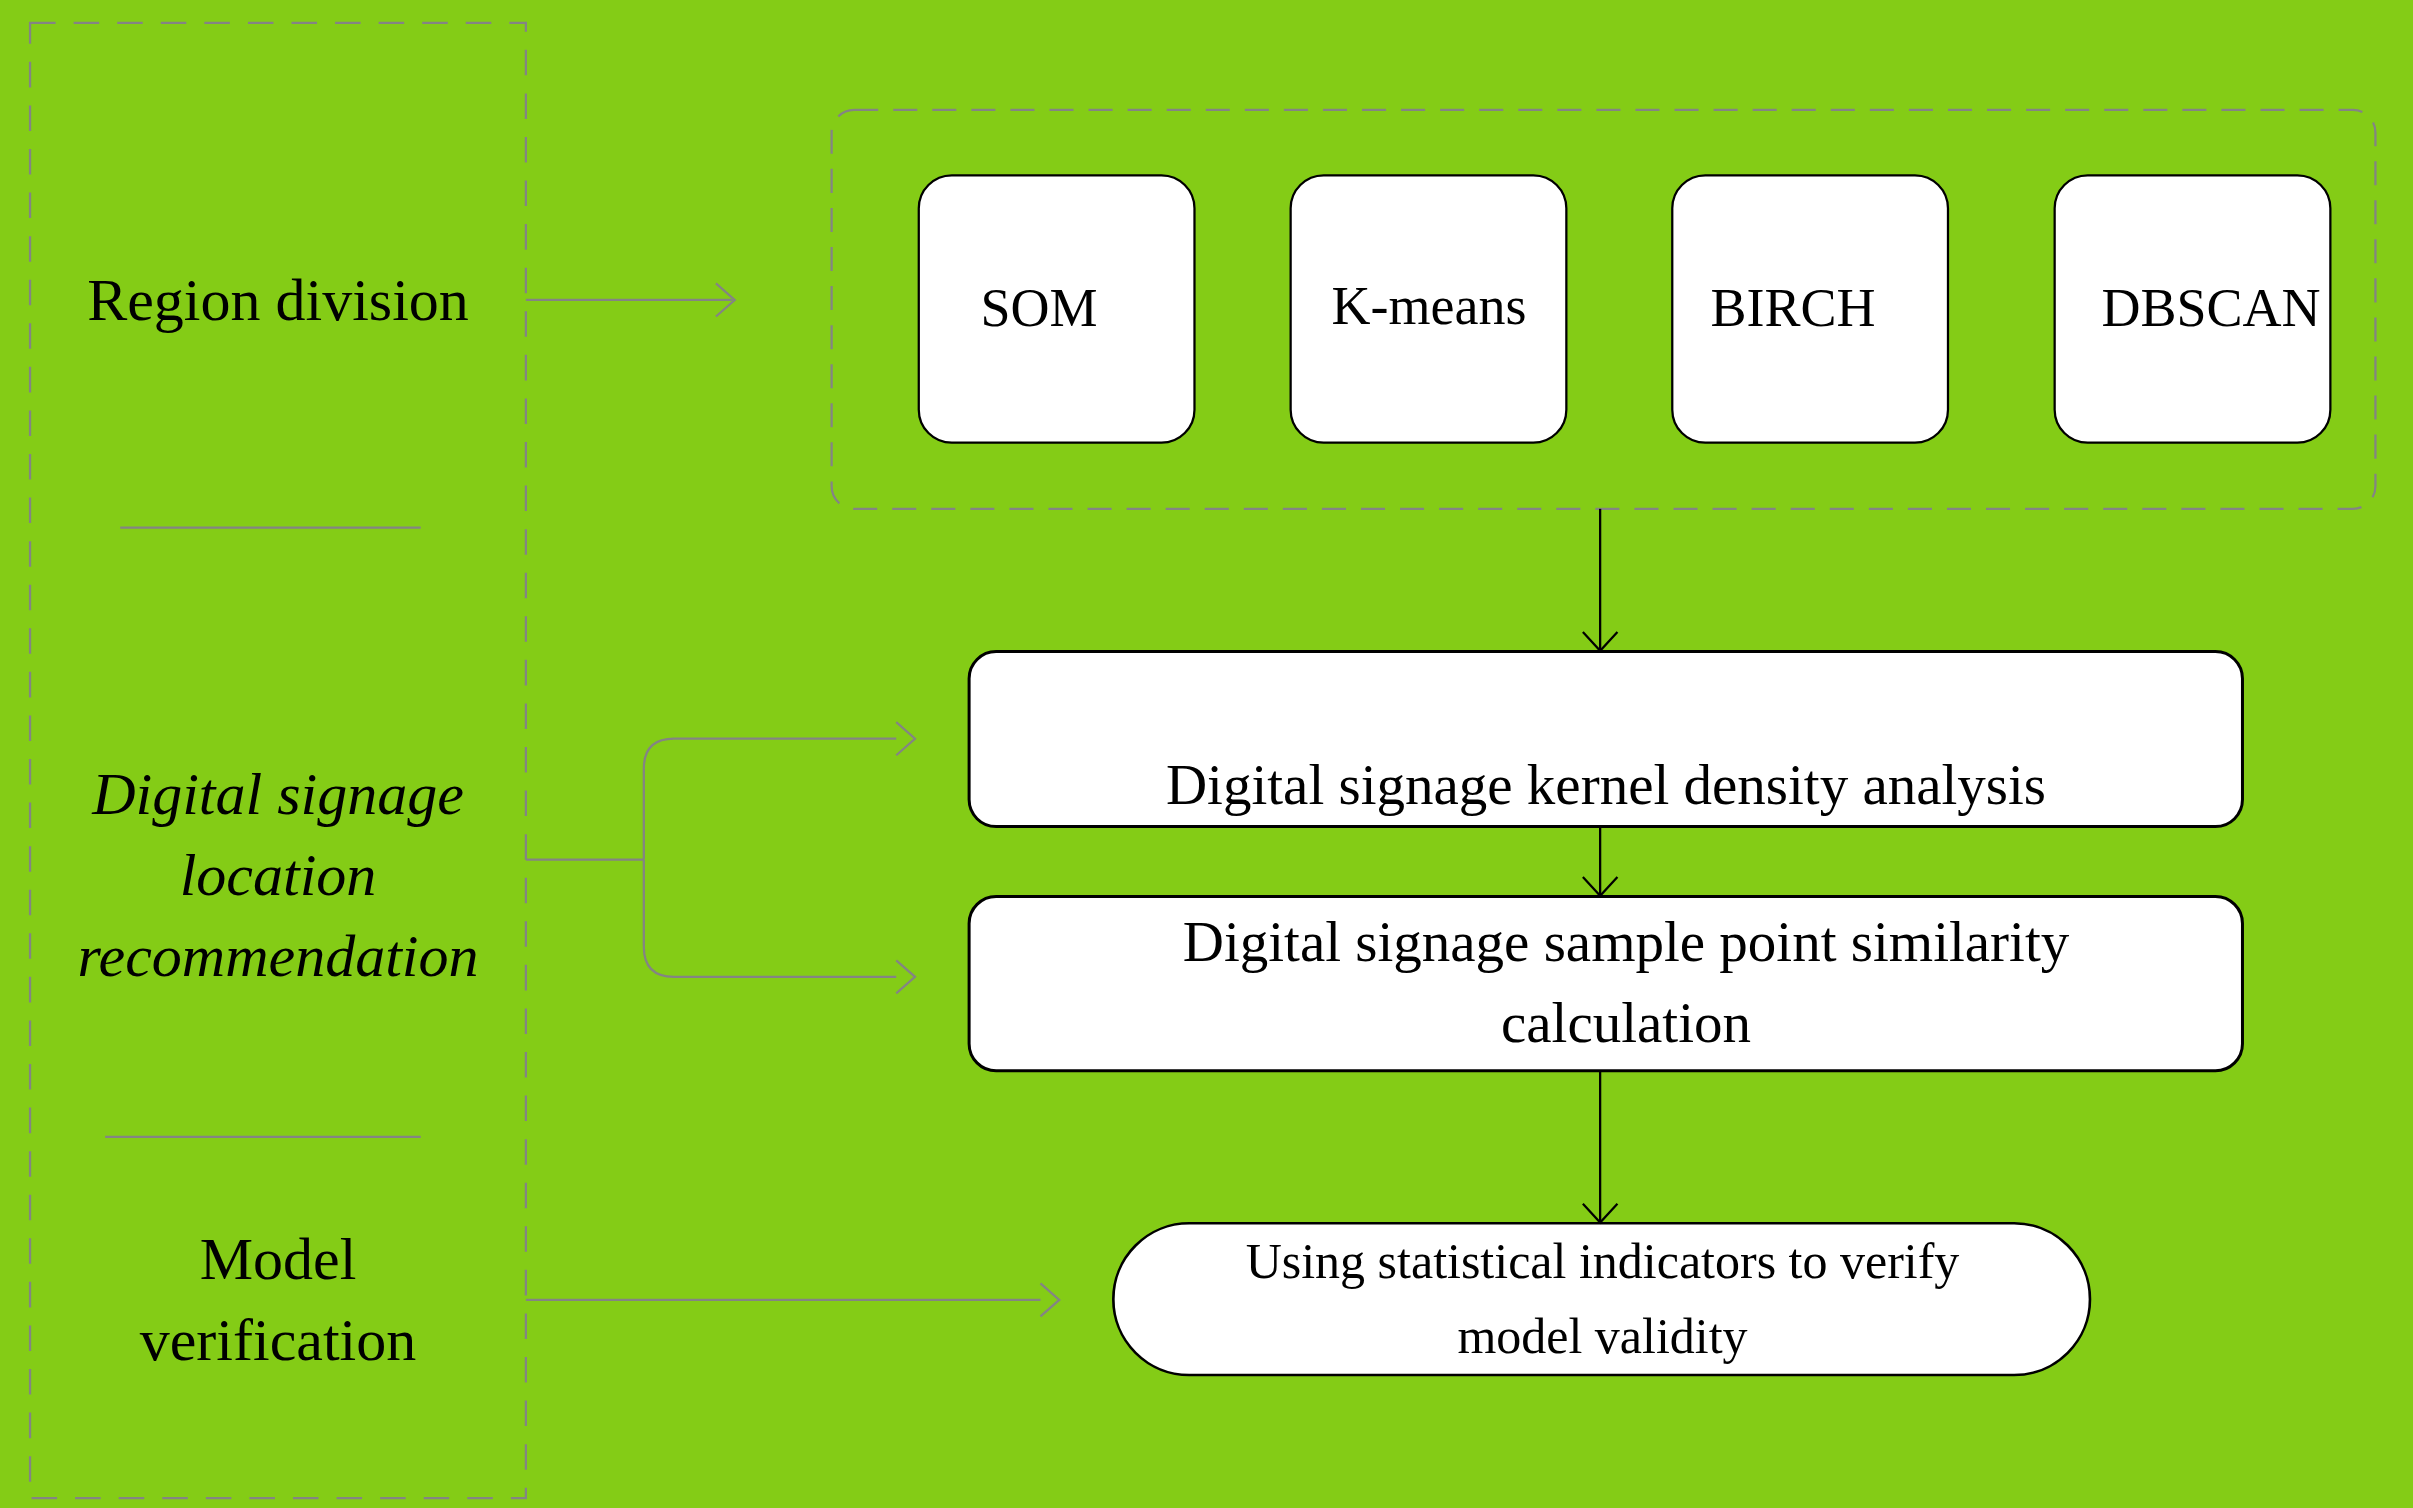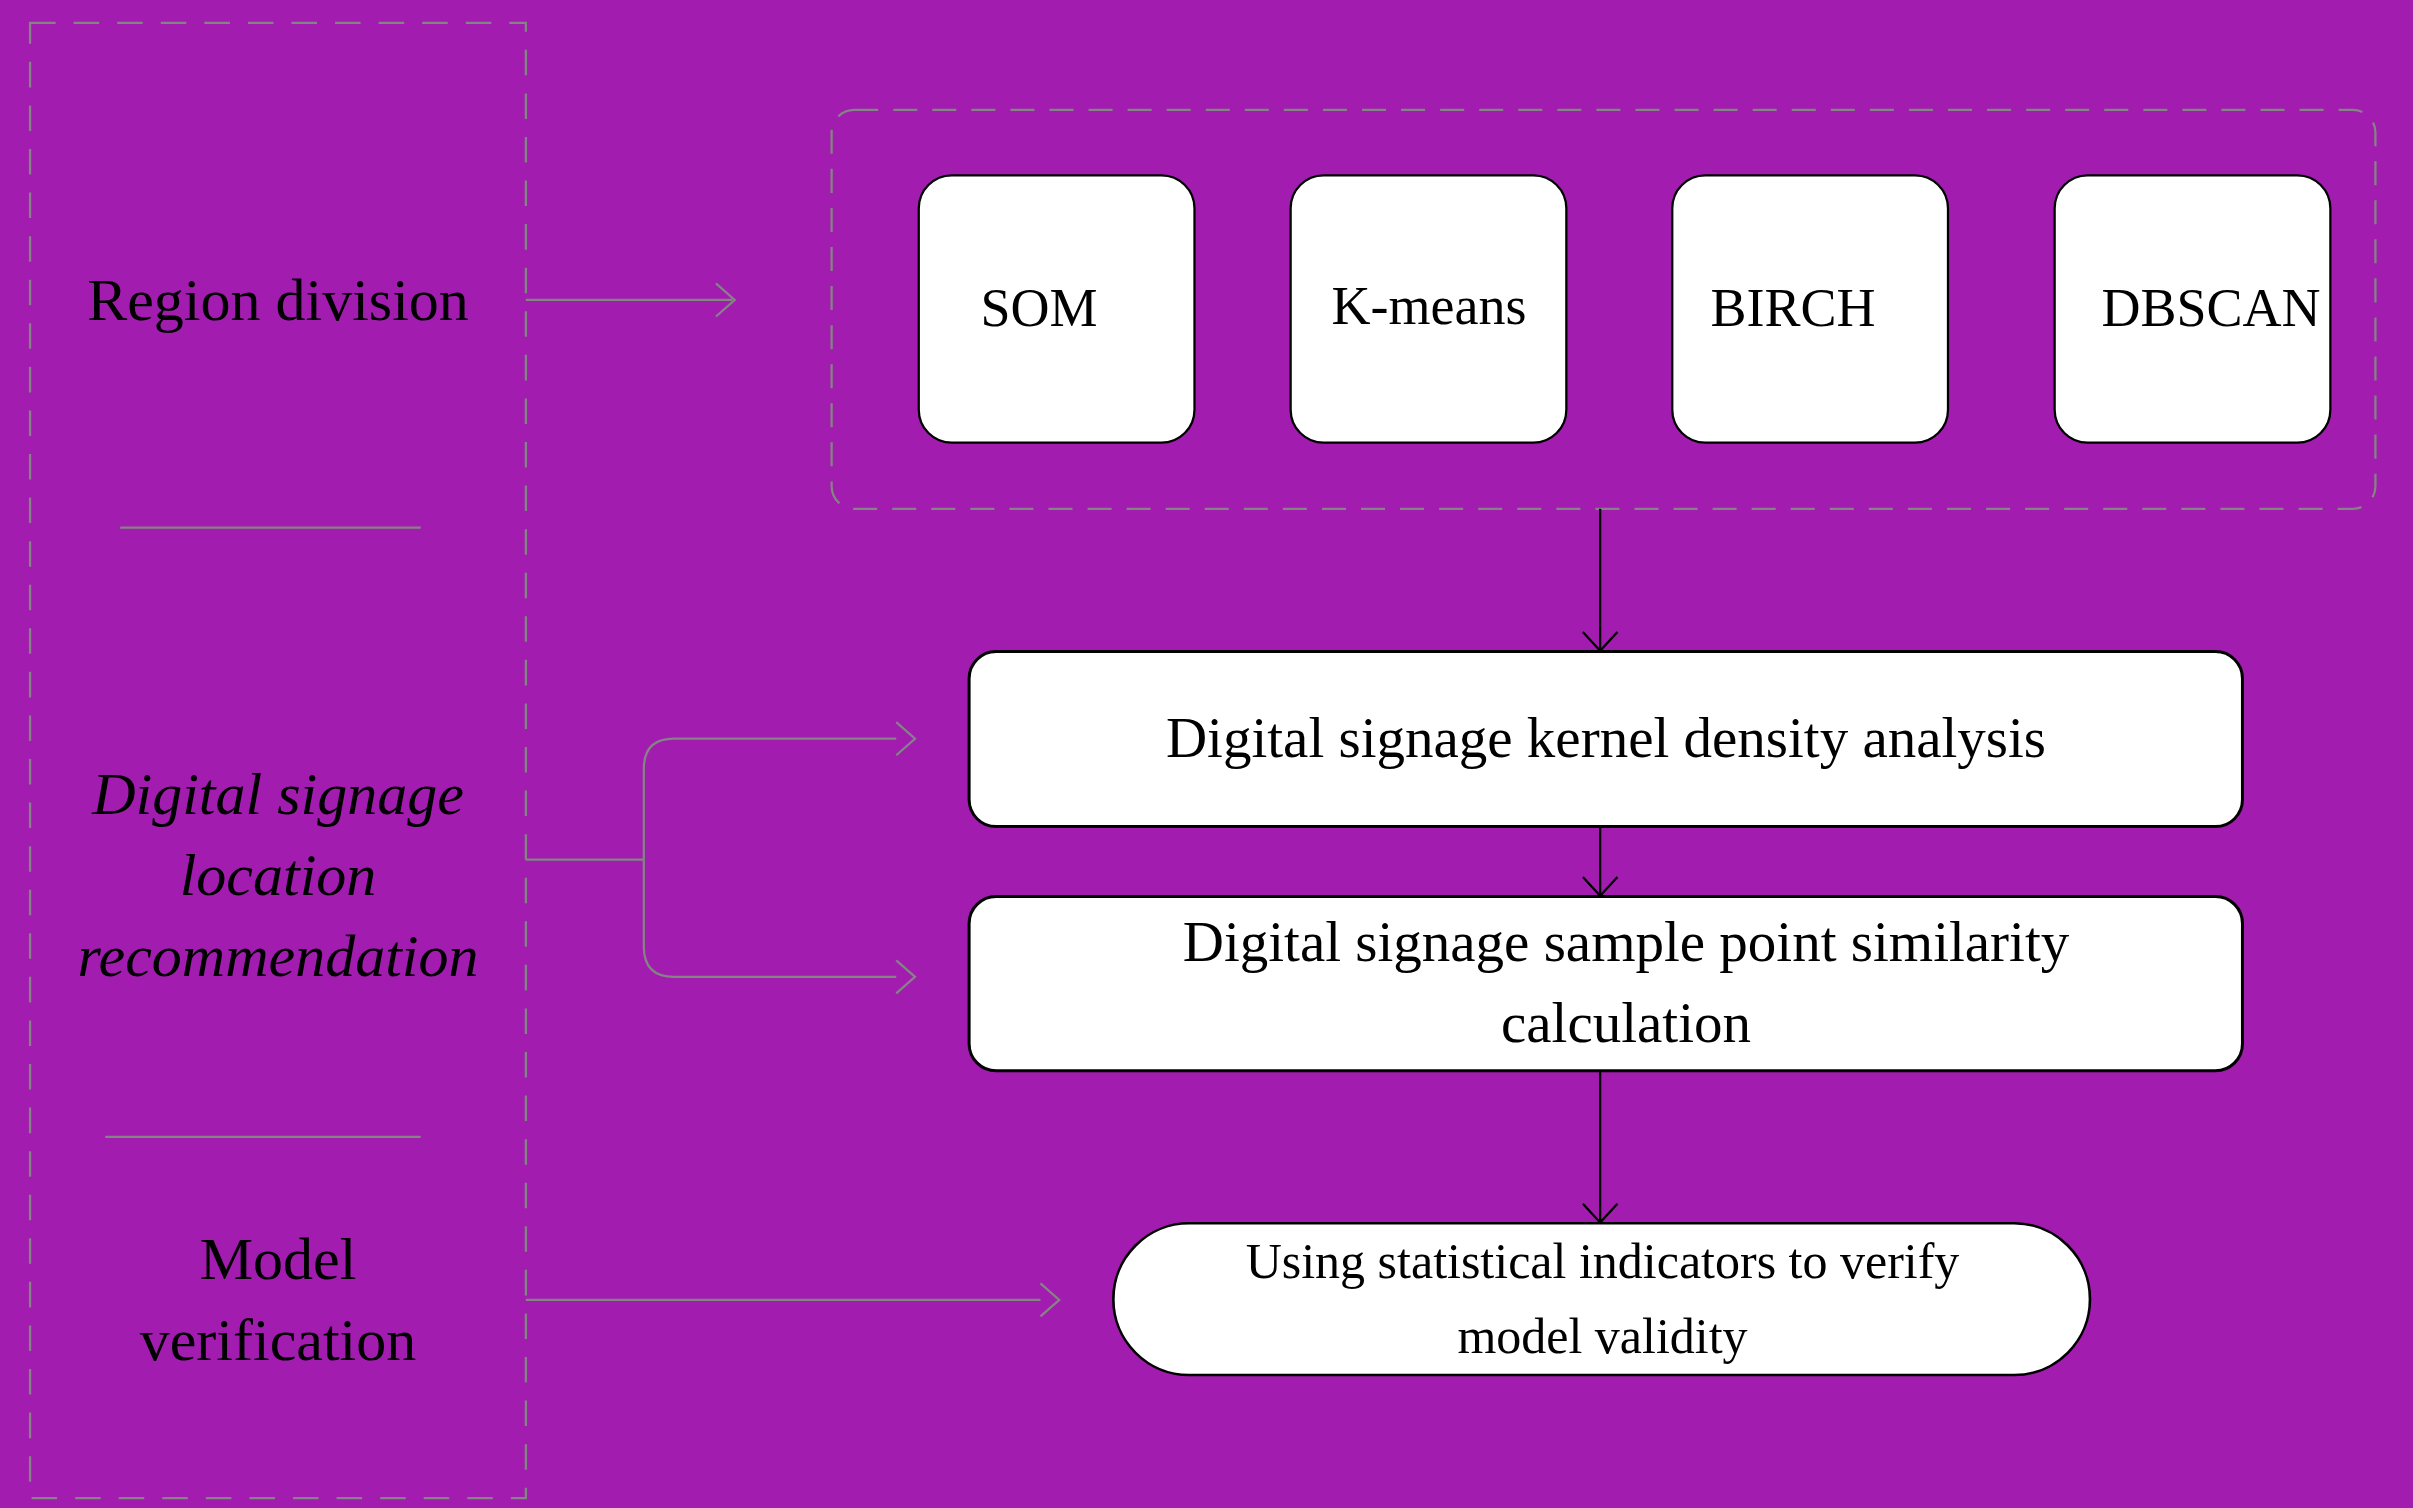--- a/index.html
+++ b/index.html
@@ -1,19 +1,19 @@
 <!DOCTYPE html>
 <html style="font-size:12px"><head>
 <meta charset="utf-8">
 <style>
   html,body{margin:0;padding:0;background:#ffffff;}
   .stage{
     position:relative;
     width:2413px;height:1509px;
-    background:#a21caf;
+    background:#84cc16;
     font-family:"Liberation Serif","DejaVu Serif",serif;
     overflow:hidden;
   }
   .shapes{position:absolute;left:0;top:0;}
   .lbl{
     position:absolute;
     display:flex;flex-direction:column;
     align-items:center;justify-content:center;
     text-align:center;color:#000000;
   }
@@ -99,21 +99,21 @@
   <div class="lbl f-algo" style="left:1291px;top:175px;width:276px;height:263px;">
     <span>K-means</span>
   </div>
   <div class="lbl f-algo" style="left:1673px;top:175px;width:240px;height:267px;">
     <span>BIRCH</span>
   </div>
   <div class="lbl f-algo" style="left:2055px;top:175px;width:312px;height:267px;">
     <span>DBSCAN</span>
   </div>
 
-  <div class="lbl f-proc" style="left:969px;top:651px;width:1274px;height:175px;">
+  <div class="lbl f-proc" style="left:969px;top:651px;width:1274px;height:175px;justify-content:flex-end;">
     <span>Digital signage kernel density analysis</span>
   </div>
 
   <div class="lbl f-proc" style="left:969px;top:896px;width:1274px;height:174px;margin-left:20px;">
     <span>Digital signage sample point similarity</span>
     <span>calculation</span>
   </div>
 
   <div class="lbl f-stad" style="left:1114px;top:1223px;width:977px;height:152px;">
     <span>Using statistical indicators to verify</span>

